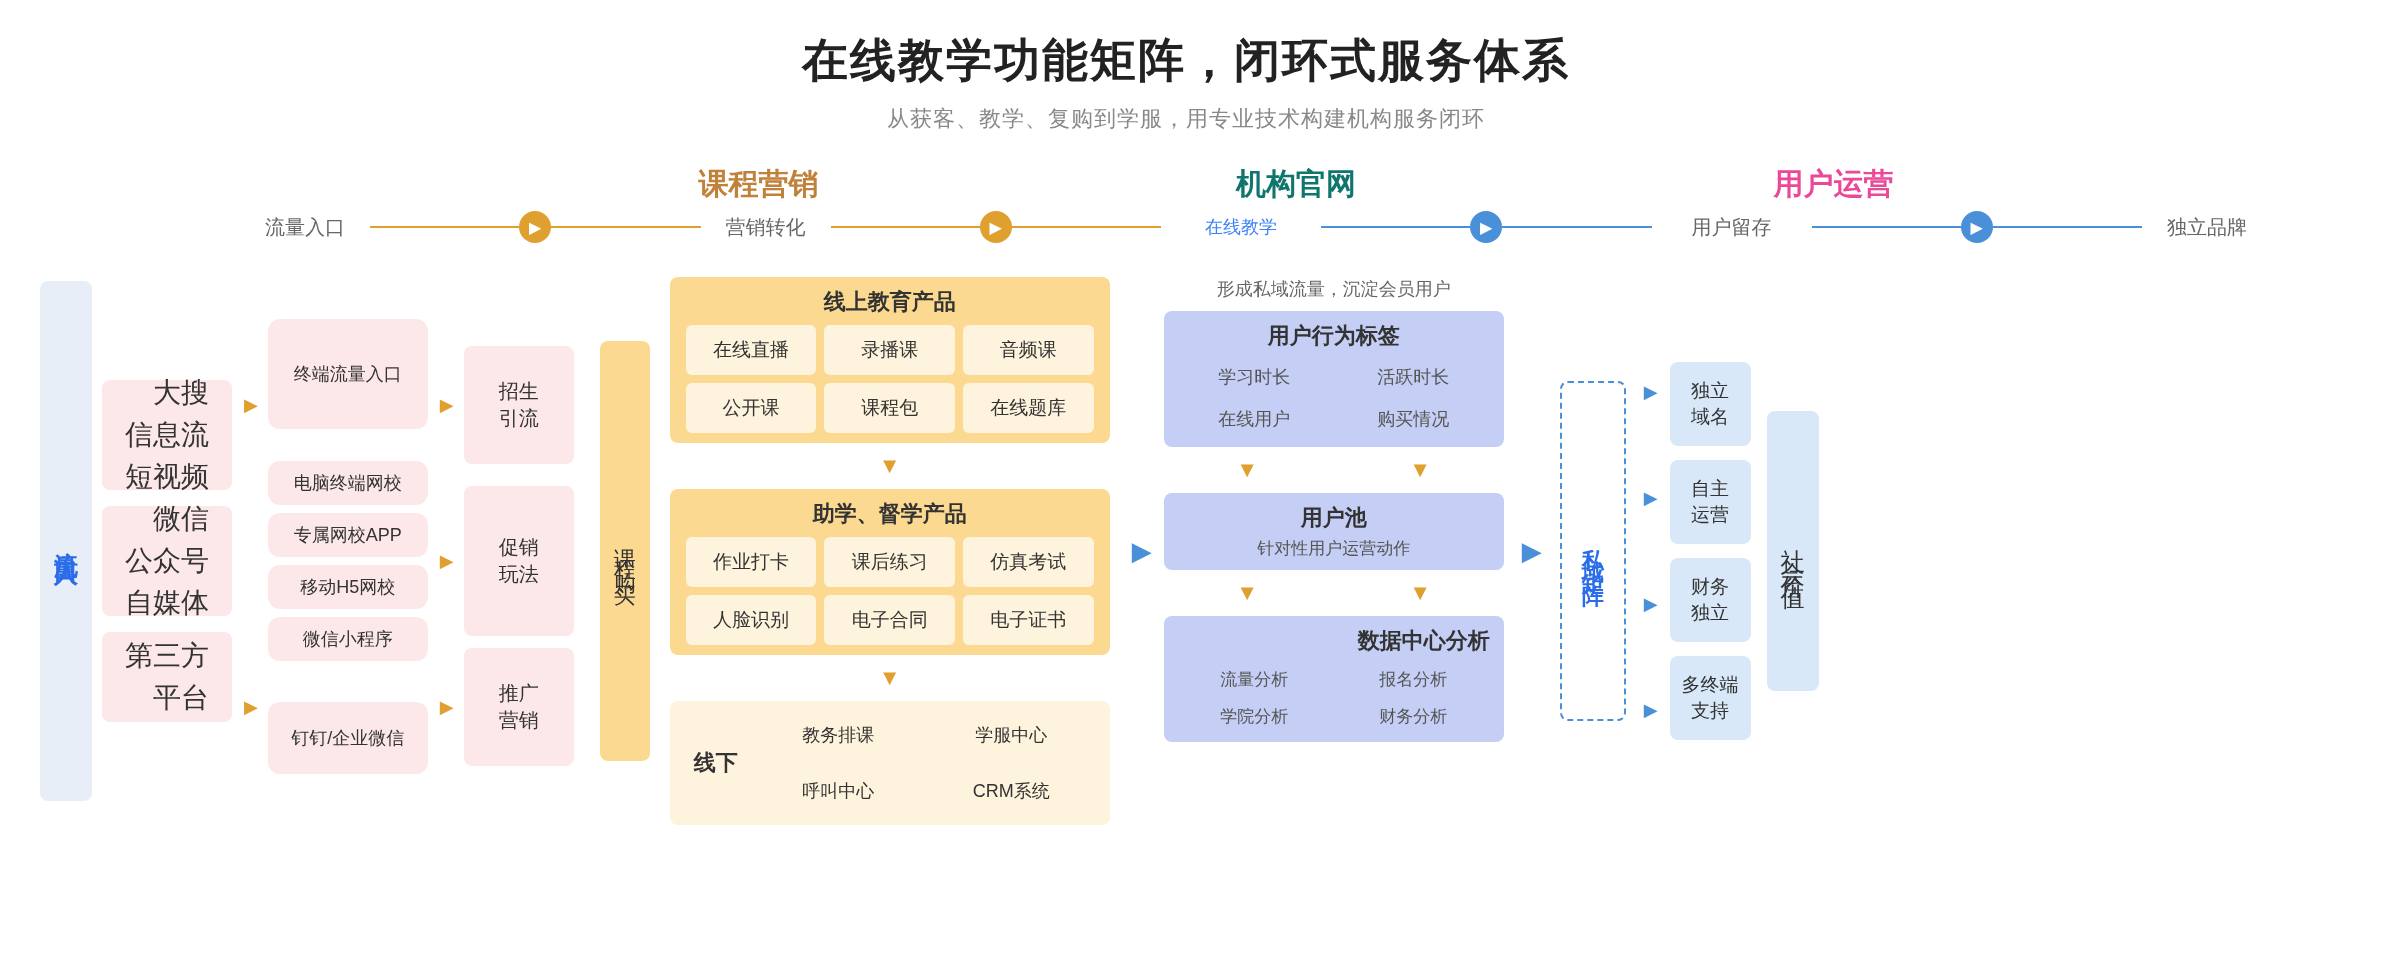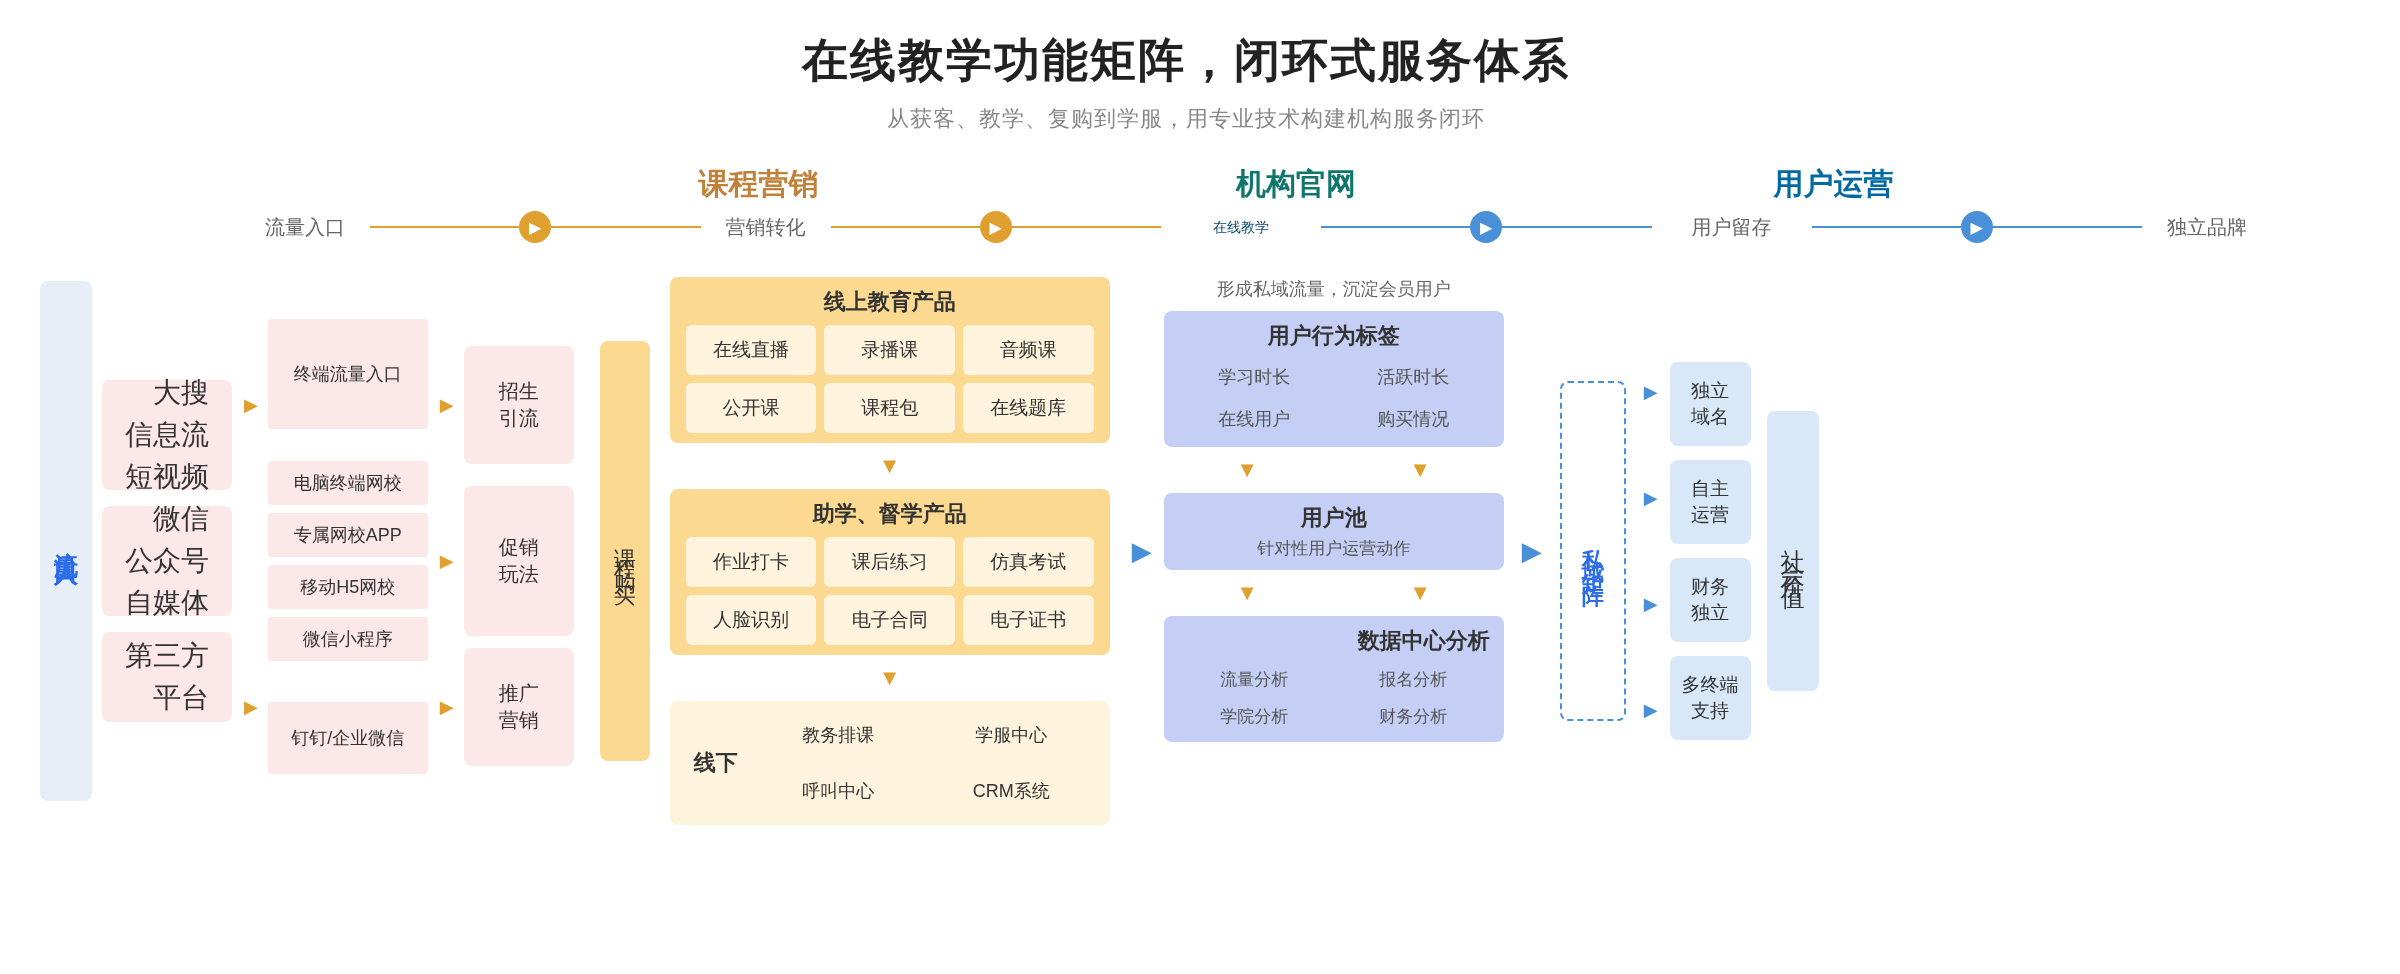--- a/index.html
+++ b/index.html
@@ -32,21 +32,21 @@
       color: #888;
       letter-spacing: 1px;
     }
     .category-label {
       font-size: 30px;
       font-weight: 600;
       text-align: center;
     }
     .cat-marketing { color: #c0823a; }
     .cat-website { color: #0f766e; }
-    .cat-user { color: #0369a1; }
+    .cat-user { color: #ec4899; }
     .entry-box {
       background: #e8eef8;
       border-radius: 8px;
       display: flex;
       flex-direction: column;
       align-items: center;
       justify-content: center;
       padding: 30px 10px;
       font-size: 24px;
       color: #2b6de8;
@@ -66,21 +66,21 @@
       min-width: 130px;
     }
     .traffic-item-tall {
       height: 110px;
       display: flex;
       align-items: center;
       justify-content: center;
     }
     .marketing-item {
       background: #fce8e8;
-      border-radius: 4px;
+      border-radius: 12px;
       text-align: center;
       padding: 10px 14px;
       font-size: 18px;
       color: #333;
       min-width: 160px;
     }
     .conversion-item {
       background: #fce8e8;
       border-radius: 8px;
       text-align: center;
@@ -259,21 +259,21 @@
     </div>
     <div style="min-width:130px; text-align:center;">
       <span style="font-size:20px; color:#666;">营销转化</span>
     </div>
     <div style="flex:1; display:flex; align-items:center;">
       <div class="horiz-line line-orange" style="flex:1;"></div>
       <div class="circ-arrow circ-orange">▶</div>
       <div class="horiz-line line-orange" style="flex:1;"></div>
     </div>
     <div style="min-width:160px; text-align:center;">
-      <span style="font-size:14px; color:#0c4a6e;">在线教学</span>
+      <span style="font-size:18px; color:#3b82f6;">在线教学</span>
     </div>
     <div style="flex:1; display:flex; align-items:center;">
       <div class="horiz-line line-blue" style="flex:1;"></div>
       <div class="circ-arrow circ-blue">▶</div>
       <div class="horiz-line line-blue" style="flex:1;"></div>
     </div>
     <div style="min-width:160px; text-align:center;">
       <span style="font-size:20px; color:#666;">用户留存</span>
     </div>
     <div style="flex:1; display:flex; align-items:center;">

